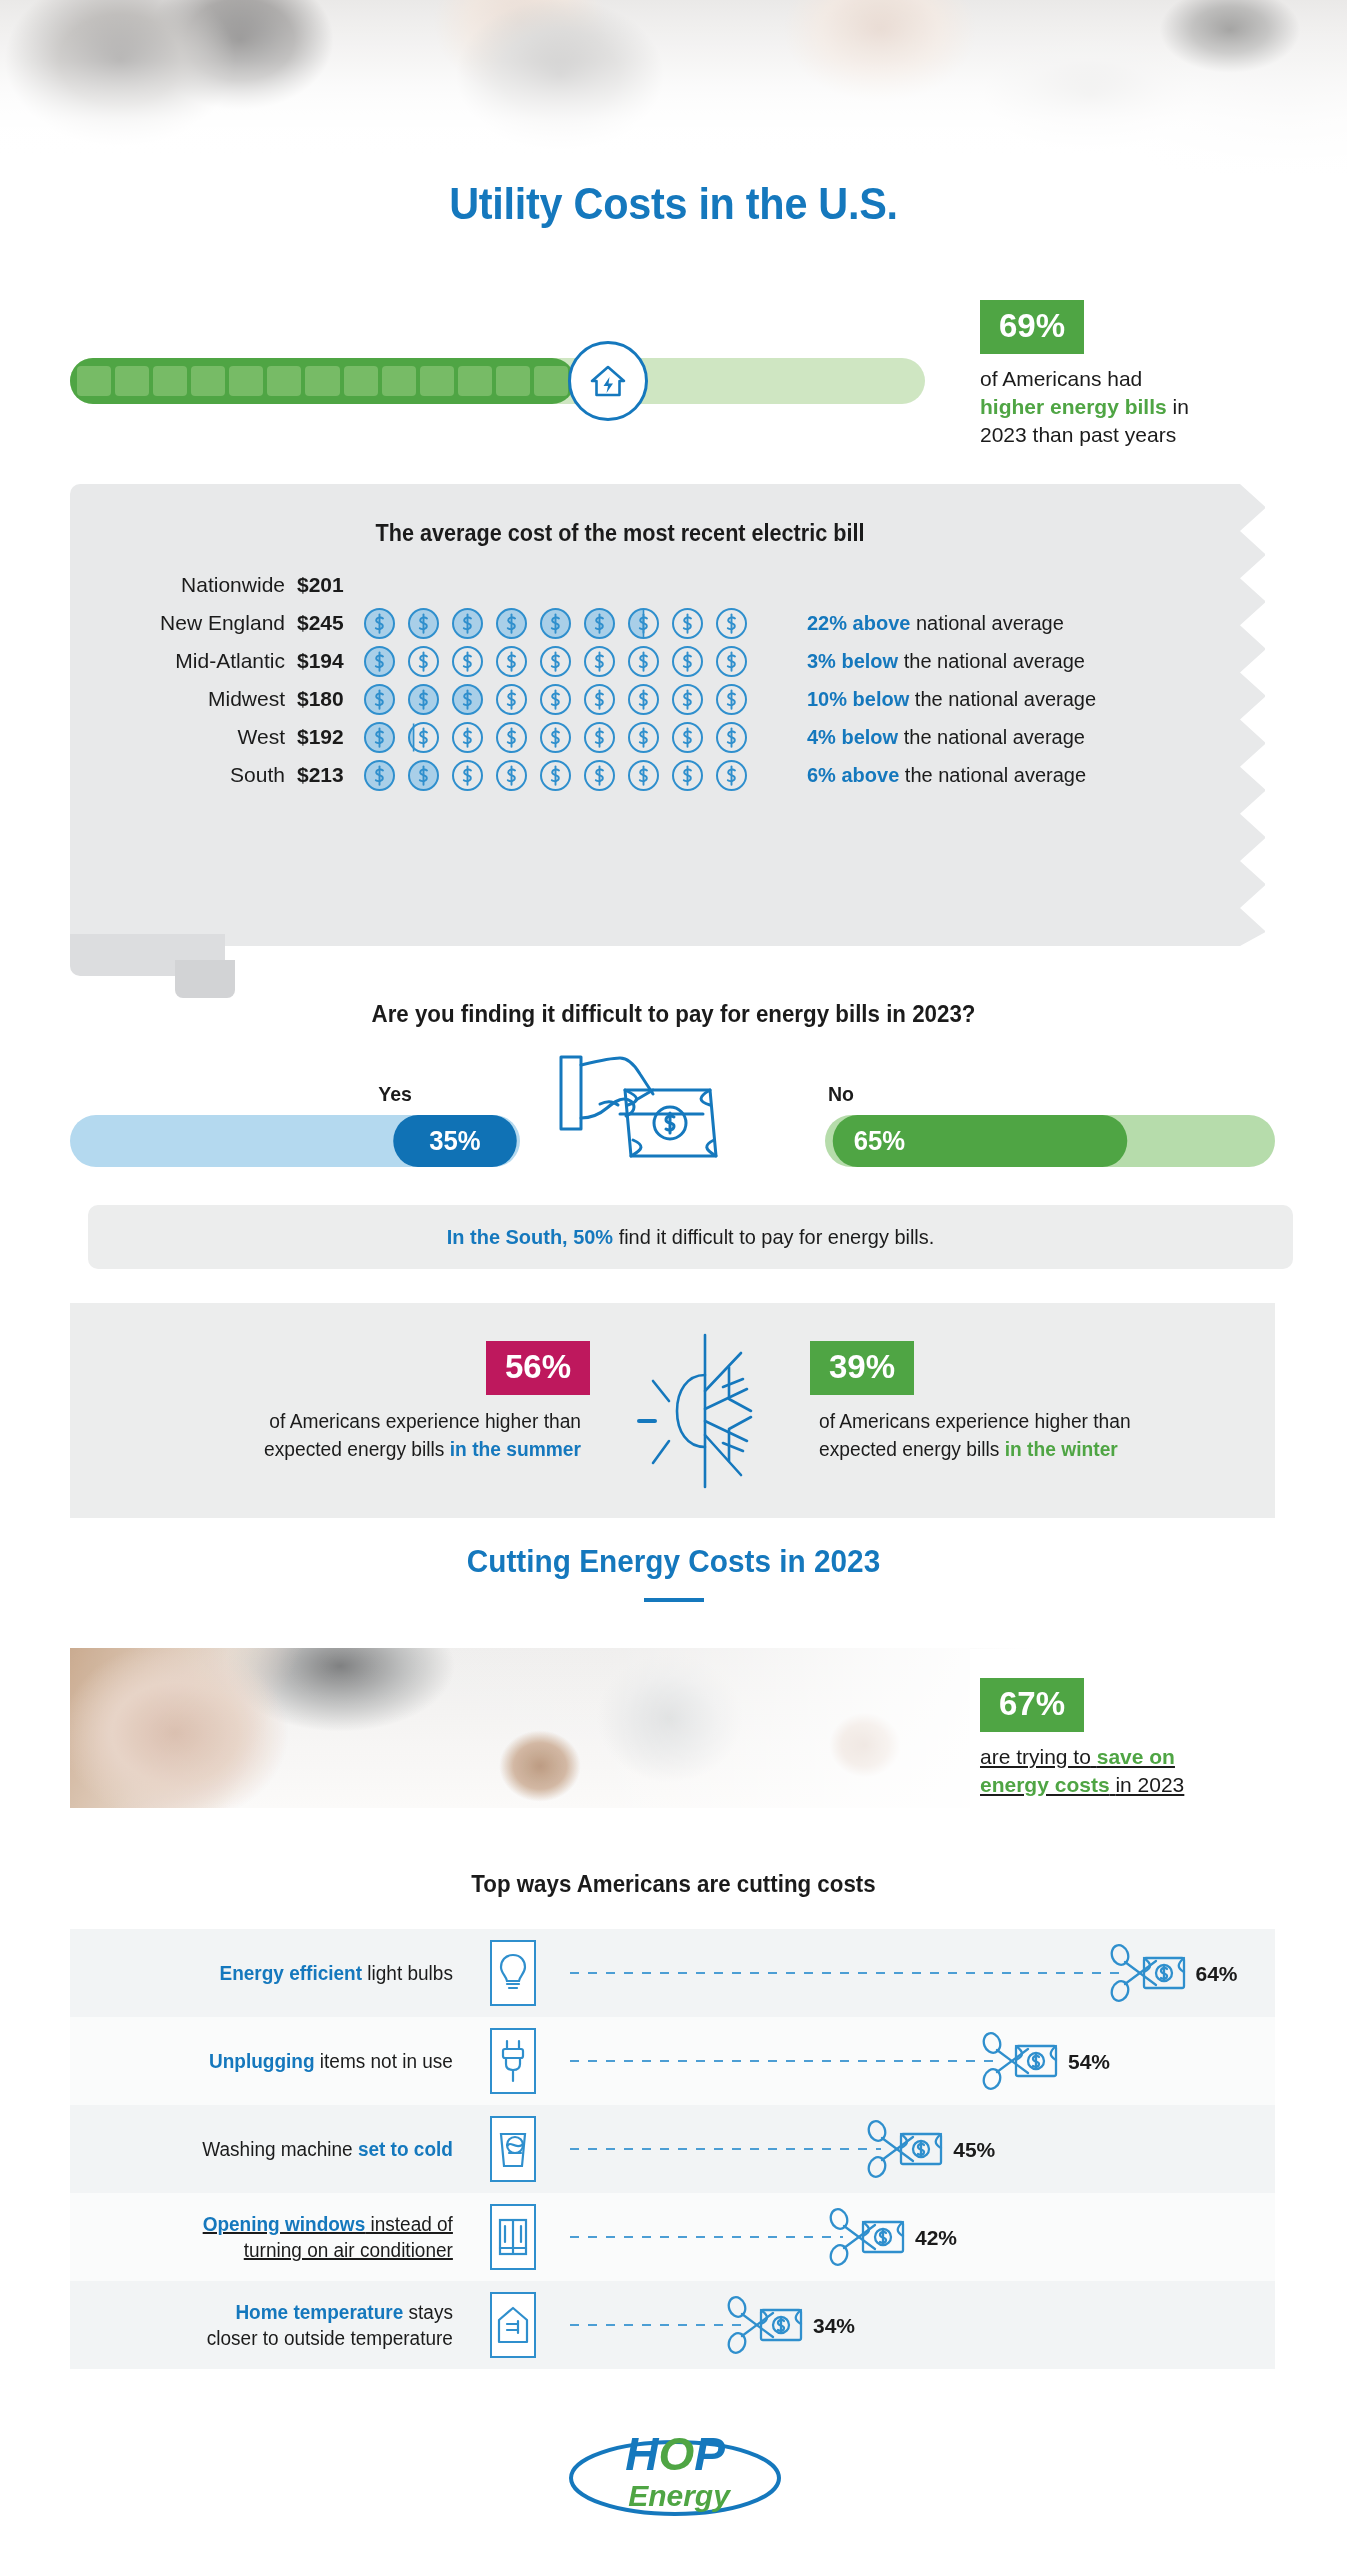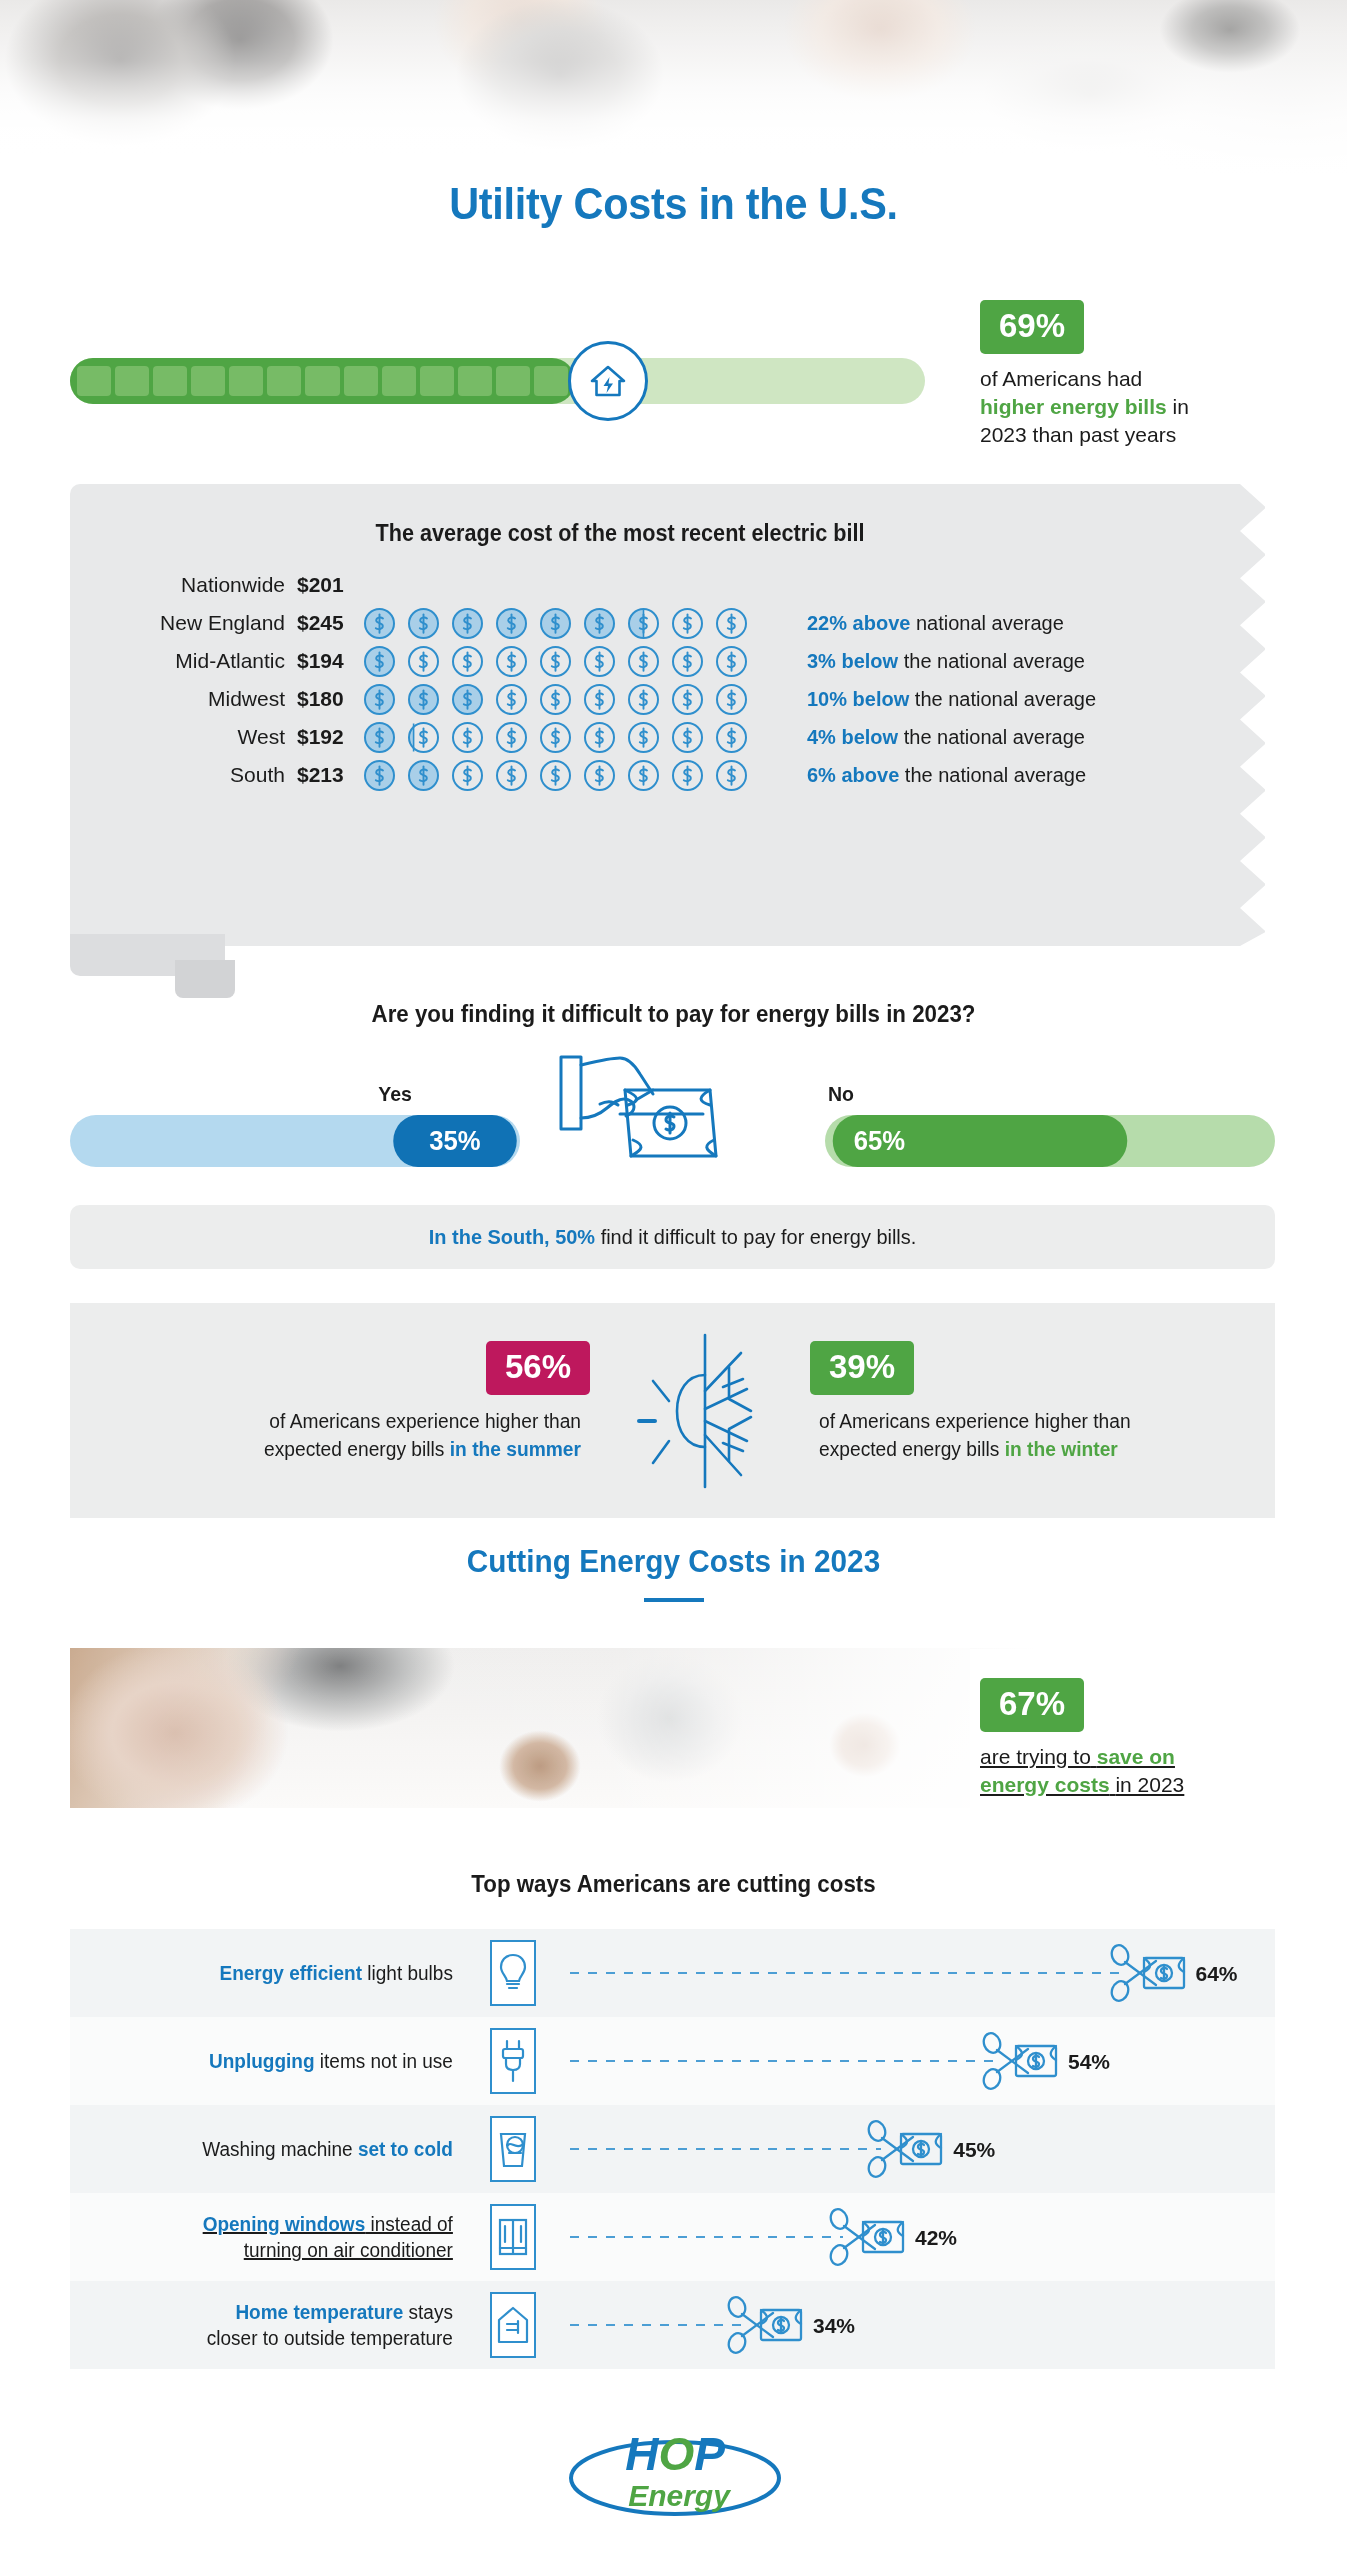--- a/index.html
+++ b/index.html
@@ -63,21 +63,21 @@
     position: absolute; top: 0; left: 498px; width: 80px; height: 80px;
     margin-top: -11px;
     border-radius: 50%; background: #fff; border: 3px solid #1578bd;
     display: flex; align-items: center; justify-content: center;
   }
 
   
   .callout-69 { position: absolute; top: 300px; left: 980px; width: 330px; }
   .badge {
     display: inline-block; color: #fff; font-weight: bold;
-    font-size: 33px; line-height: 1; padding: 9px 19px 12px; border-radius: 5px;
+    font-size: 33px; line-height: 1; padding: 9px 19px 12px; border-radius: 0;
   }
   .badge.green { background: #4fa544; }
   .badge.blue  { background: #be185d; }
   .callout-text { margin-top: 11px; font-size: 21px; line-height: 1.33; }
   .g { color: #4fa544; font-weight: bold; }
   .b { color: #1578bd; font-weight: bold; }
 
   
   .bill-card {
     position: absolute; top: 484px; left: 70px; width: 1195px; height: 462px;
@@ -125,21 +125,21 @@
   .no-track { left: 755px; width: 450px; background: #b6dcab; }
   .no-fill {
     left: 755px; width: 310px; background: #4fa544;
     display: flex; align-items: center; padding-left: 22px;
     color: #fff; font-size: 27px; font-weight: bold; transform: scaleX(0.95);
   }
   .yn-label { position: absolute; font-size: 21px; font-weight: bold; transform: scaleX(0.93); }
   .money-hand { position: absolute; top: 1052px; left: 558px; width: 190px; height: 115px; }
 
   .south-note {
-    position: absolute; top: 1205px; left: 70px; width: 1205px; height: 64px;
+    position: absolute; top: 1205px; left: 88px; width: 1205px; height: 64px;
     background: #eceded; border-radius: 10px;
     display: flex; align-items: center; justify-content: center;
     font-size: 21px; transform: scaleX(1);
   }
   .south-note .inner { transform: scaleX(0.95); }
 
   
   .season-card {
     position: absolute; top: 1303px; left: 70px; width: 1205px; height: 215px;
     background: #eceded;

